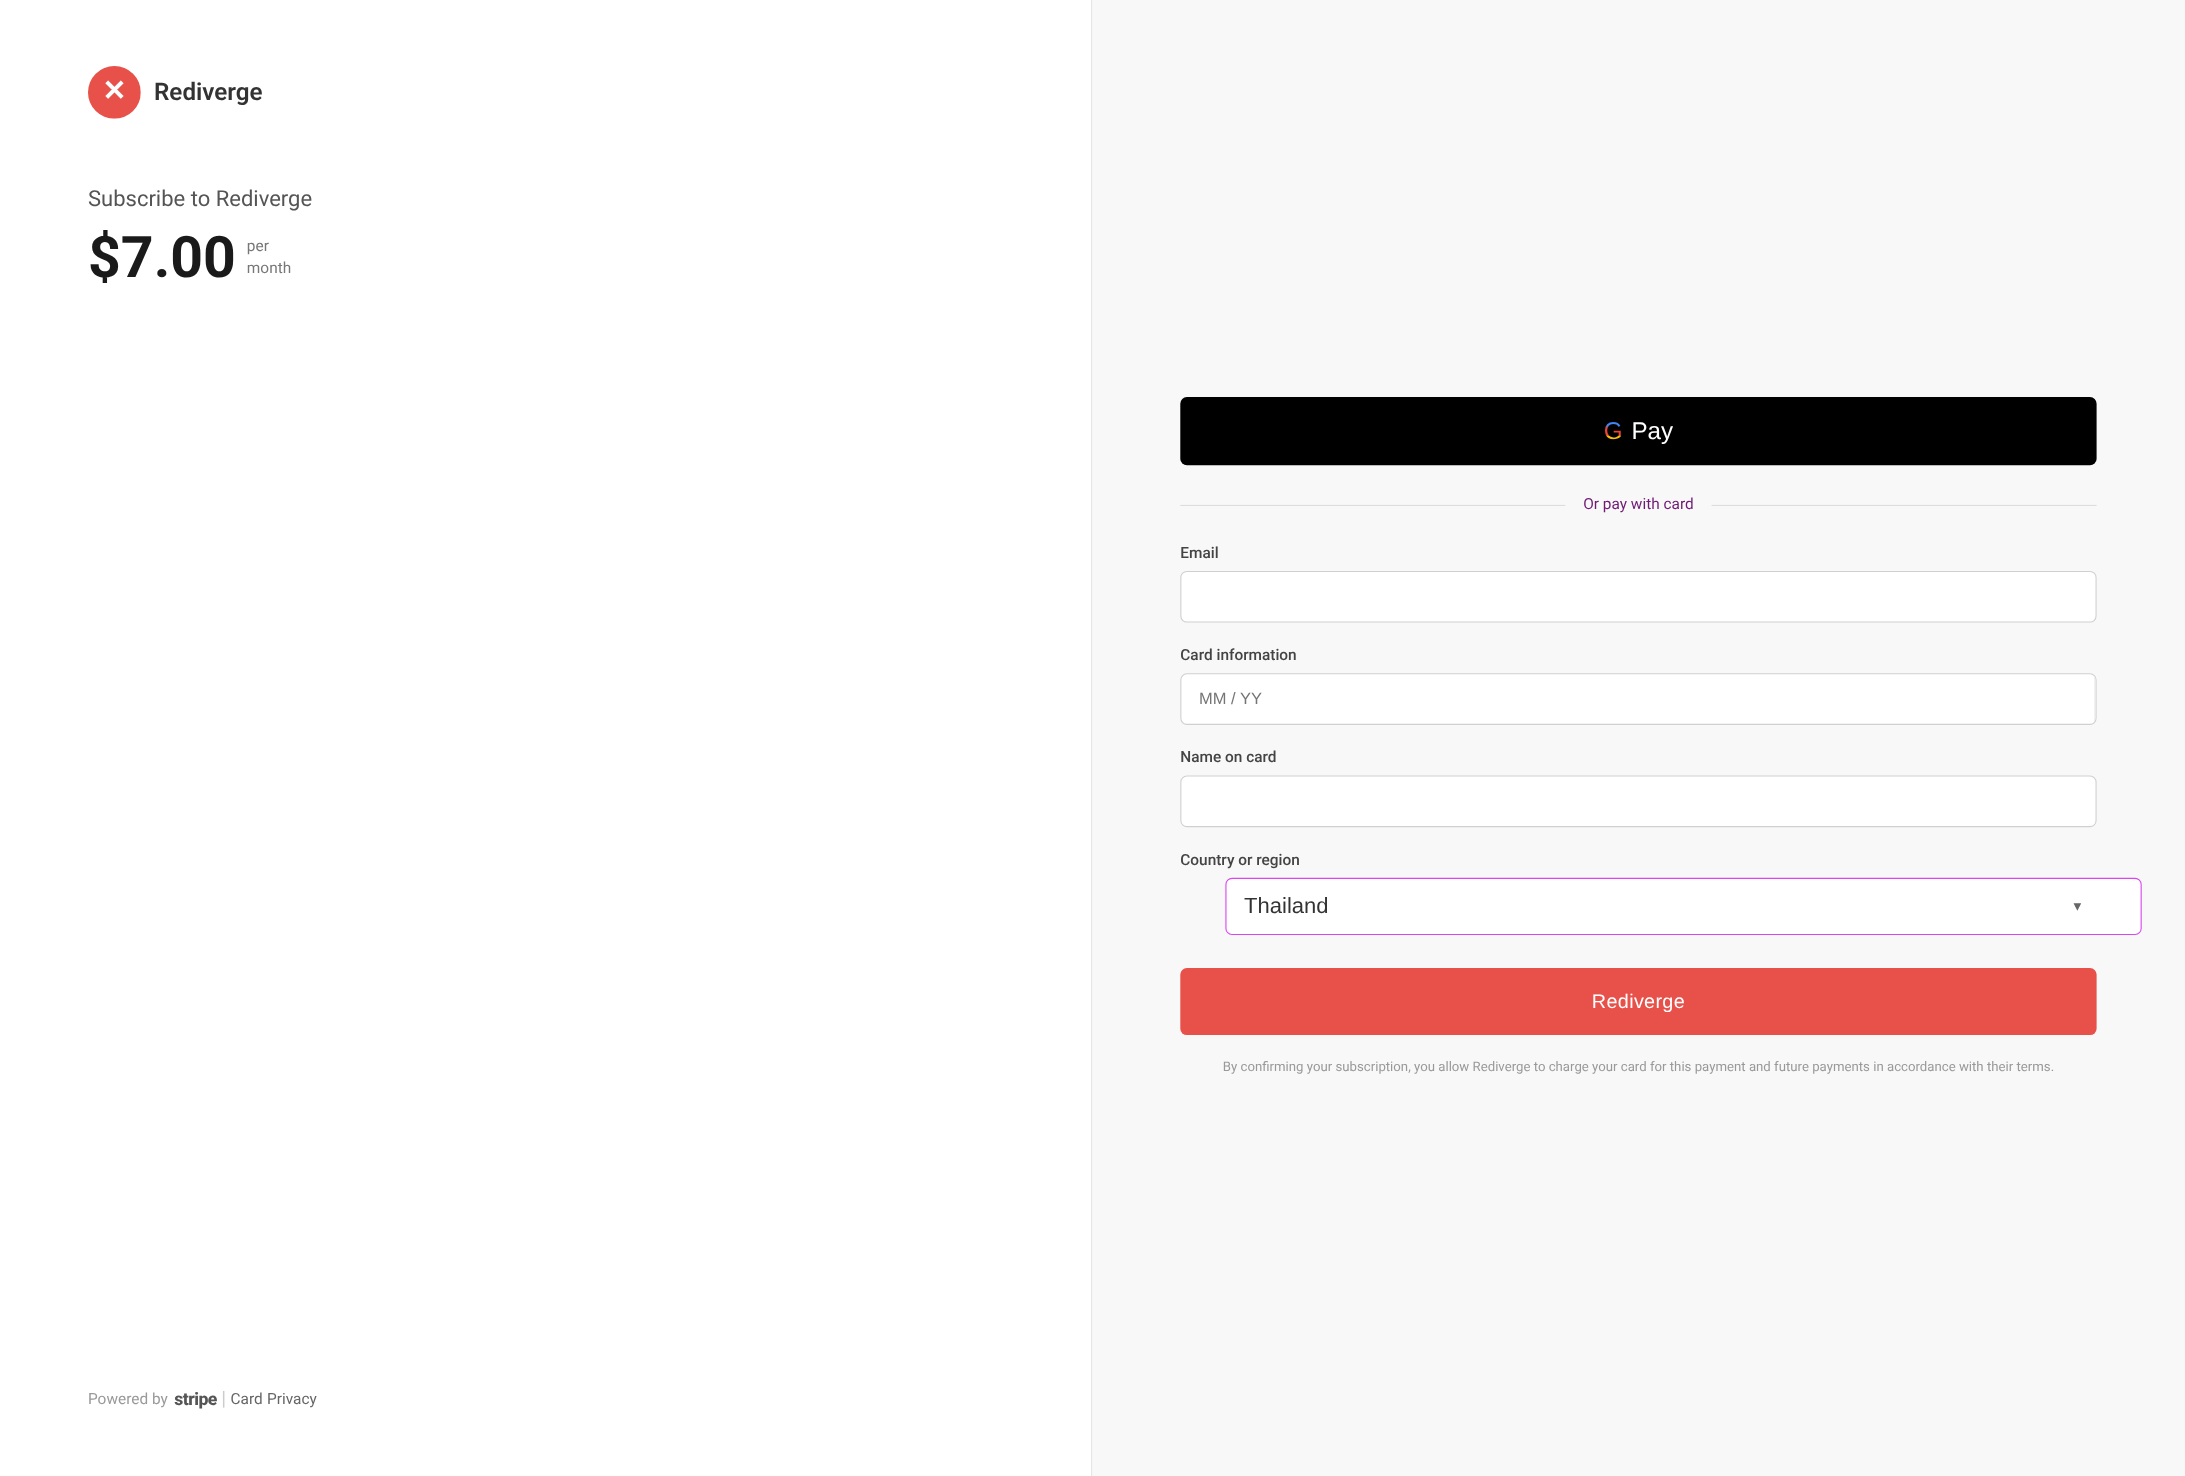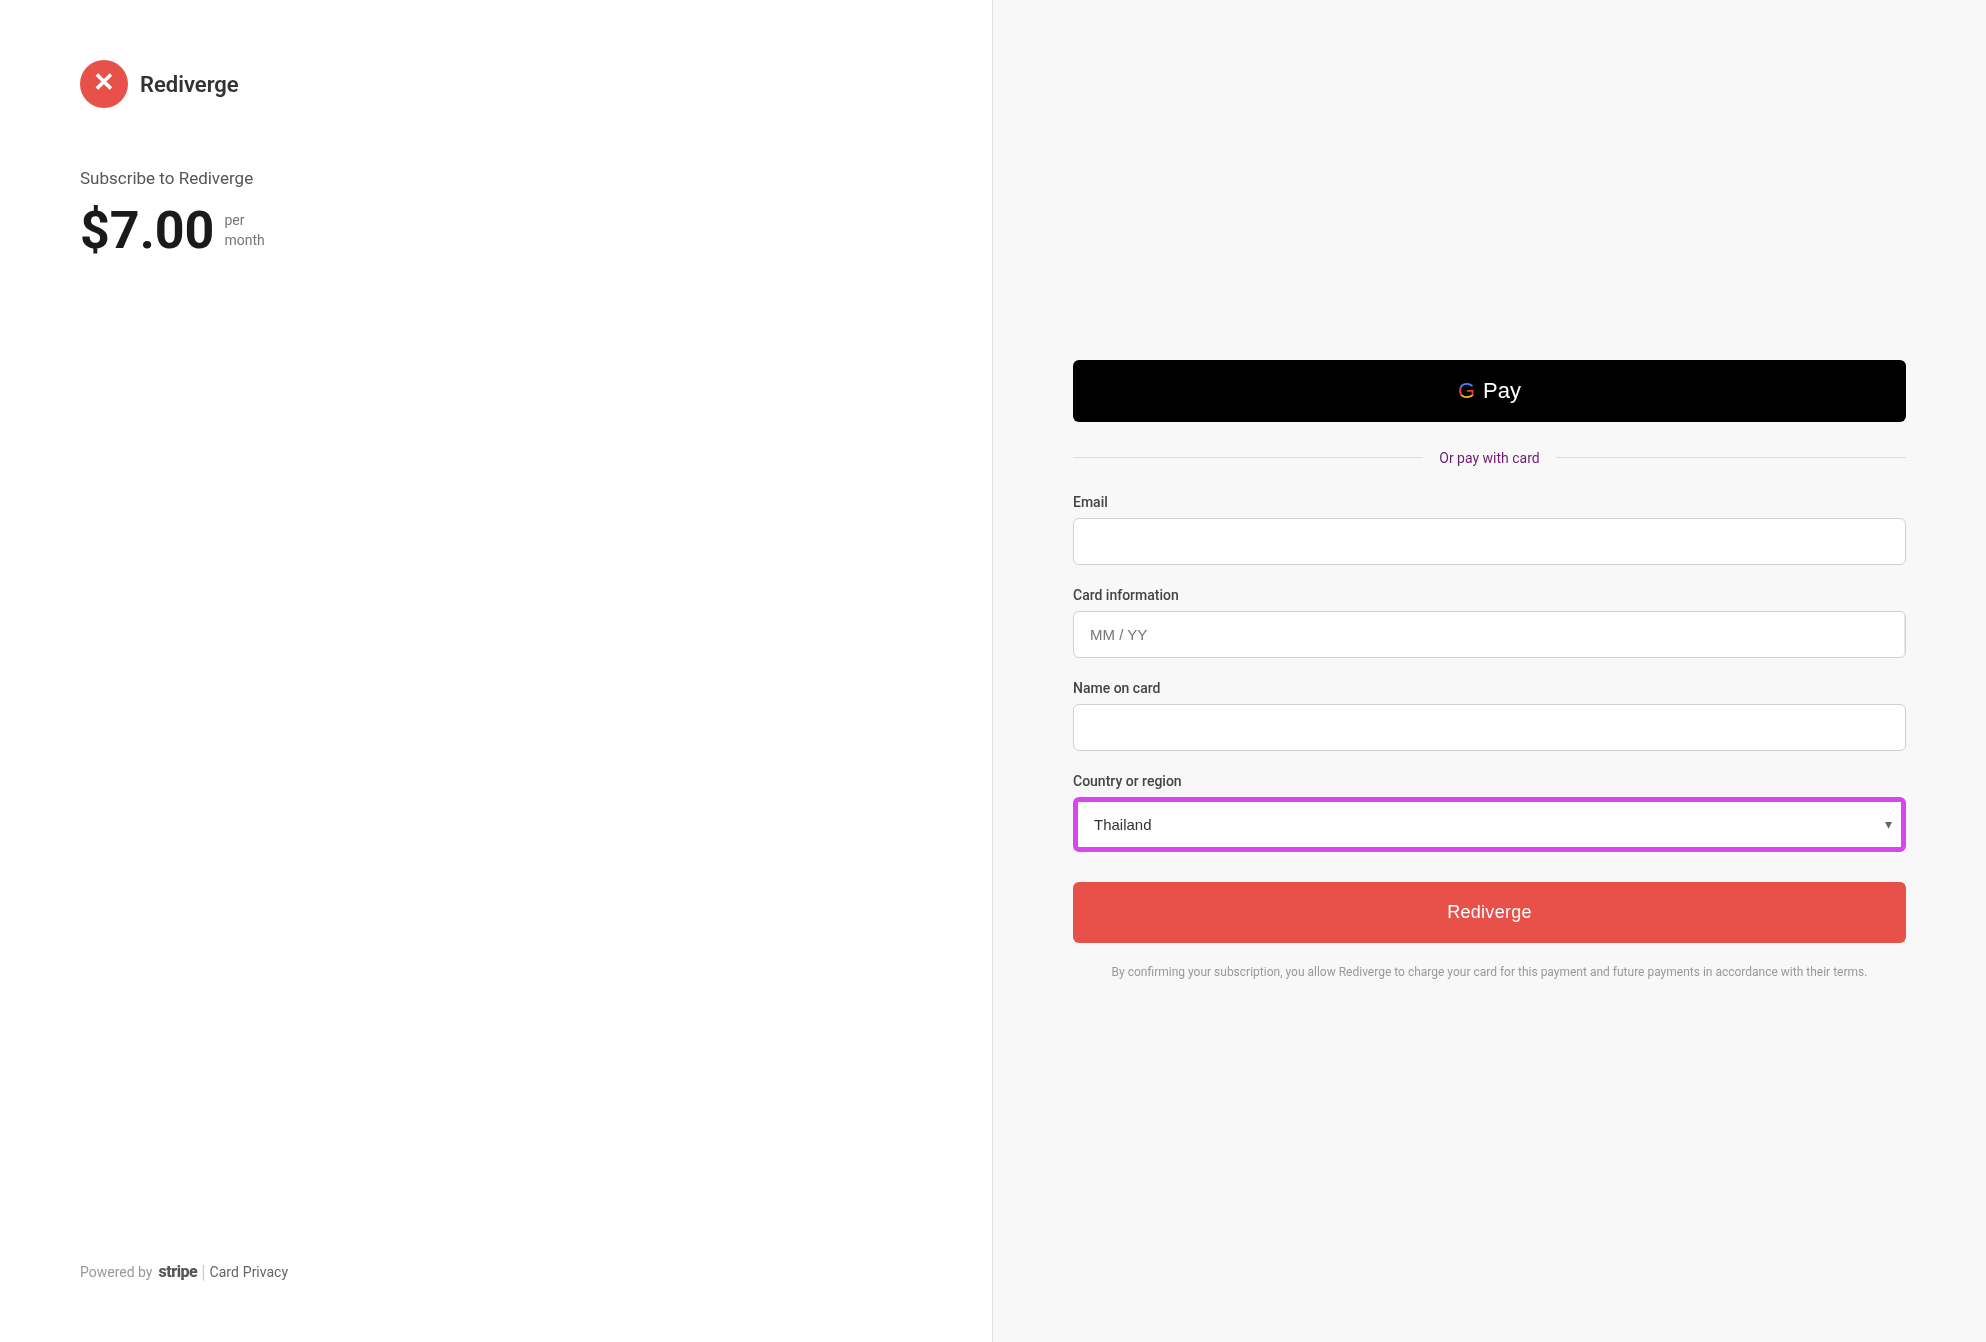--- a/index.html
+++ b/index.html
@@ -43,21 +43,21 @@
       height: 48px;
     }
 
     .logo-text {
       font-size: 22px;
       font-weight: 600;
       color: #333;
     }
 
     .subscribe-label {
-      font-size: 17px;
+      font-size: 20px;
       color: #555;
       margin-bottom: 12px;
     }
 
     .price-row {
       display: flex;
       align-items: center;
       gap: 10px;
     }
 
@@ -309,30 +309,31 @@
       font-size: 8px;
       color: #666;
     }
 
     .country-select-wrapper {
       position: relative;
     }
 
     .country-select {
       width: 100%;
-      border: 5px solid #d946ef;
+      border: 1px solid #d946ef;
       border-radius: 6px;
       padding: 14px 40px 14px 16px;
-      font-size: 15px;
+      font-size: 20px;
       color: #333;
       background: #fff;
       appearance: none;
       -webkit-appearance: none;
       cursor: pointer;
       outline: none;
+      margin-left: 41px;
     }
 
     .select-chevron {
       position: absolute;
       right: 14px;
       top: 50%;
       transform: translateY(-50%);
       pointer-events: none;
       color: #666;
       font-size: 14px;

